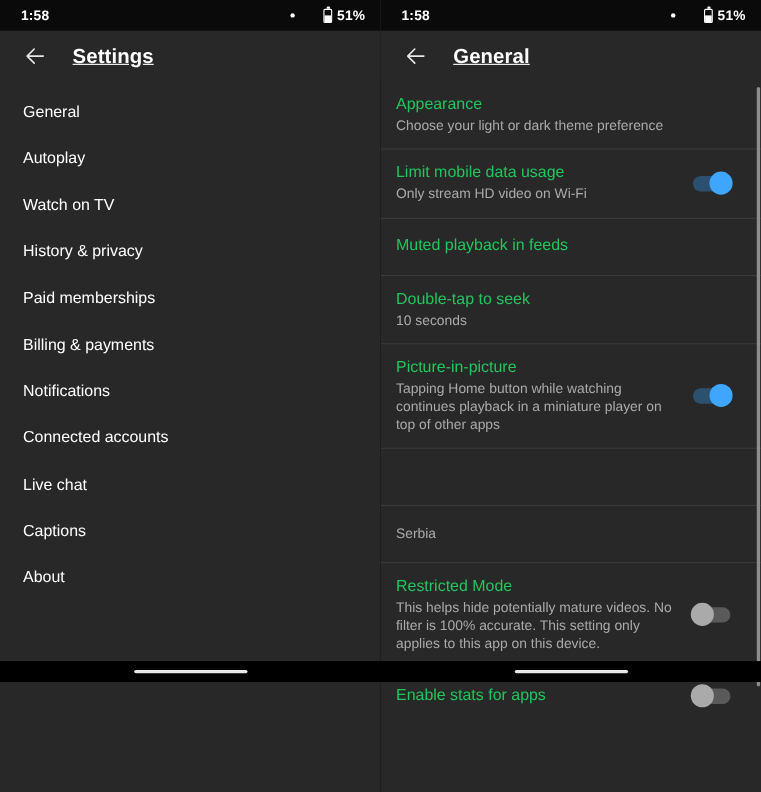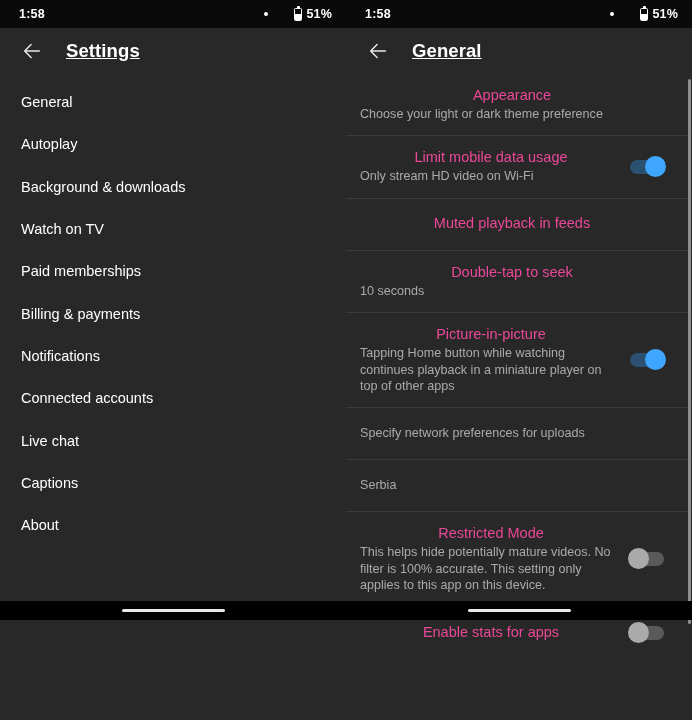--- a/index.html
+++ b/index.html
@@ -152,25 +152,24 @@
     right: 0;
     height: 1px;
     background: #3b3b3b;
   }
   .detail-text {
     flex: 1 1 auto;
     min-width: 0;
     padding-right: 8px;
   }
   .detail-title {
-    color: #ec4899;
+    color: #22c55e;
     font-size: 14.5px;
     line-height: 18px;
     margin-bottom: 2px;
-    text-align: center;
   }
   .detail-sub {
     color: #aaaaaa;
     font-size: 12.6px;
     line-height: 16.4px;
   }
   .detail-sub:empty { display: none; }
 
   
   .toggle {
@@ -260,22 +259,22 @@
         <svg width="22" height="22" viewBox="0 0 24 24" aria-hidden="true">
           <path d="M20 12H4M4 12l7-7M4 12l7 7" fill="none" stroke="#e8e8e8" stroke-width="1.6" stroke-linecap="round" stroke-linejoin="round"></path>
         </svg>
       </div>
       <div class="appbar-title">Settings</div>
     </div>
 
     <div class="settings-list">
       <div class="settings-item">General</div>
       <div class="settings-item">Autoplay</div>
-      <div class="settings-item">Background &amp; downloads</div>
       <div class="settings-item">Watch on TV</div>
+      <div class="settings-item">History &amp; privacy</div>
       <div class="settings-item">Paid memberships</div>
       <div class="settings-item">Billing &amp; payments</div>
       <div class="settings-item">Notifications</div>
       <div class="settings-item">Connected accounts</div>
       <div class="settings-item">Live chat</div>
       <div class="settings-item">Captions</div>
       <div class="settings-item">About</div>
     </div>
   </div>
 
@@ -339,21 +338,20 @@
           <div class="detail-title">Picture-in-picture</div>
           <div class="detail-sub">Tapping Home button while watching continues playback in a miniature player on top of other apps</div>
         </div>
         <div class="toggle on">
           <span class="knob"></span>
         </div>
       </div>
 
       <div class="detail-row has-divider">
         <div class="detail-text">
-          <div class="detail-sub">Specify network preferences for uploads</div>
         </div>
       </div>
 
       <div class="detail-row has-divider">
         <div class="detail-text">
           <div class="detail-sub">Serbia</div>
         </div>
       </div>
 
       <div class="detail-row has-divider">

